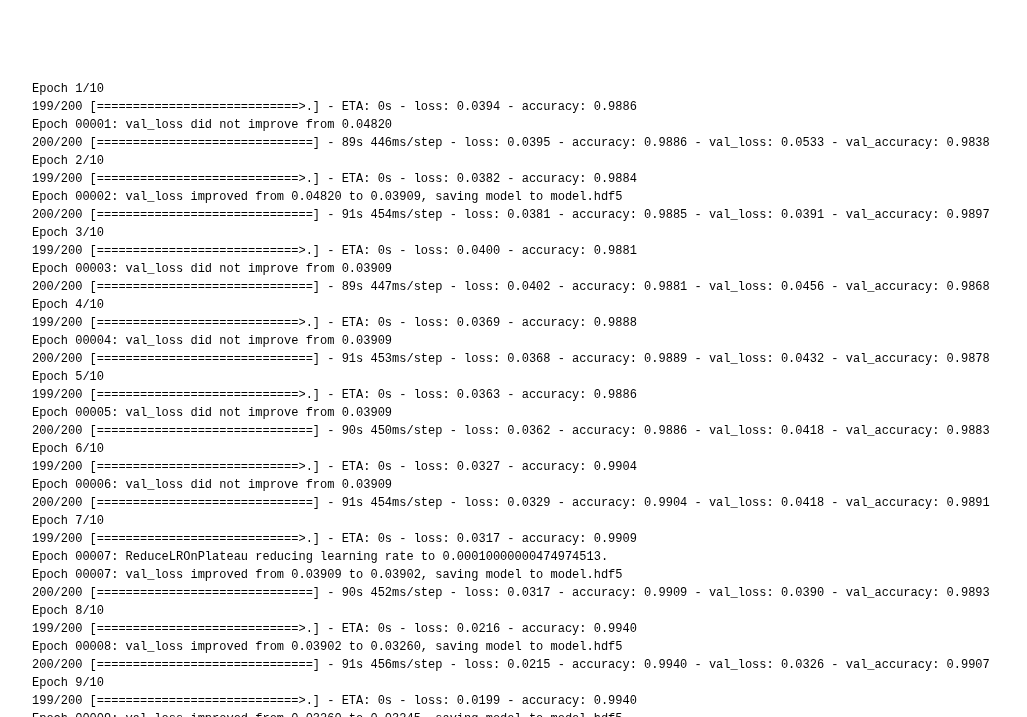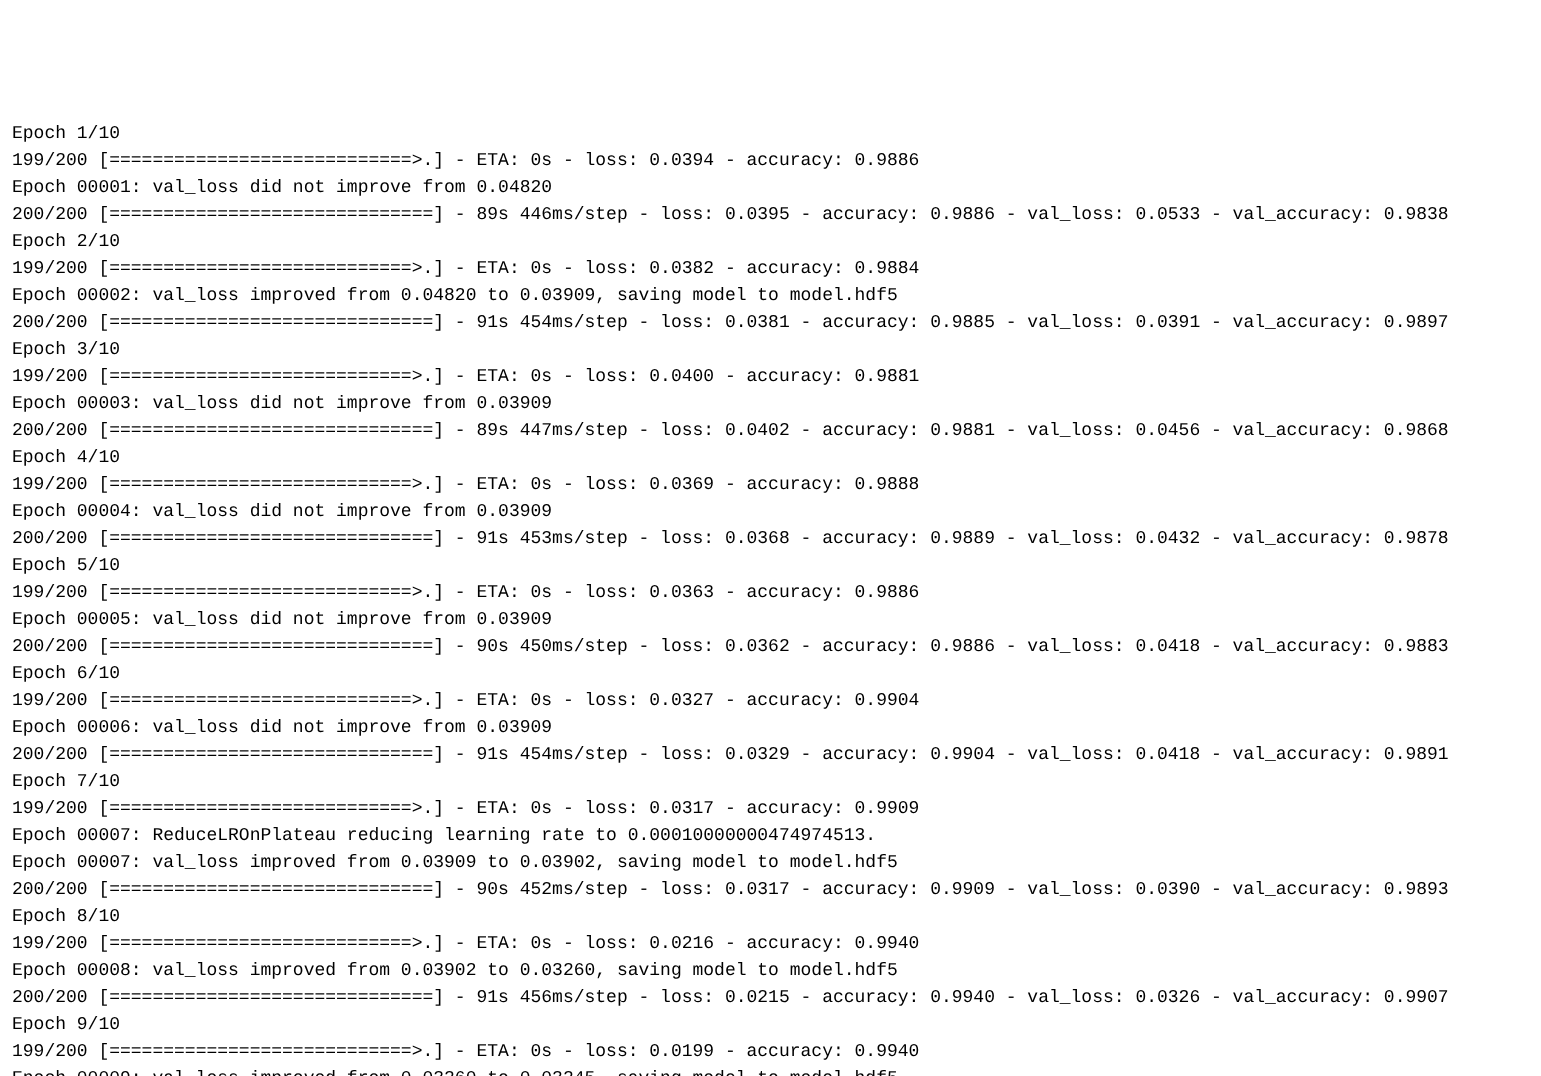--- a/index.html
+++ b/index.html
@@ -8,20 +8,21 @@
     background: #ffffff;
     font-family: "Consolas", "Courier New", monospace;
     font-size: 12px;
     line-height: 1.5;
     color: #000000;
     white-space: pre;
     position: relative;
   }
   .line {
     display: block;
+    margin-left: 24px;
   }
 </style>
 </head>
 <body>
 
 
 
 <div id="log-output"><span class="line">Epoch 1/10</span><span class="line">199/200 [============================&gt;.] - ETA: 0s - loss: 0.0394 - accuracy: 0.9886</span><span class="line">Epoch 00001: val_loss did not improve from 0.04820</span><span class="line">200/200 [==============================] - 89s 446ms/step - loss: 0.0395 - accuracy: 0.9886 - val_loss: 0.0533 - val_accuracy: 0.9838</span><span class="line">Epoch 2/10</span><span class="line">199/200 [============================&gt;.] - ETA: 0s - loss: 0.0382 - accuracy: 0.9884</span><span class="line">Epoch 00002: val_loss improved from 0.04820 to 0.03909, saving model to model.hdf5</span><span class="line">200/200 [==============================] - 91s 454ms/step - loss: 0.0381 - accuracy: 0.9885 - val_loss: 0.0391 - val_accuracy: 0.9897</span><span class="line">Epoch 3/10</span><span class="line">199/200 [============================&gt;.] - ETA: 0s - loss: 0.0400 - accuracy: 0.9881</span><span class="line">Epoch 00003: val_loss did not improve from 0.03909</span><span class="line">200/200 [==============================] - 89s 447ms/step - loss: 0.0402 - accuracy: 0.9881 - val_loss: 0.0456 - val_accuracy: 0.9868</span><span class="line">Epoch 4/10</span><span class="line">199/200 [============================&gt;.] - ETA: 0s - loss: 0.0369 - accuracy: 0.9888</span><span class="line">Epoch 00004: val_loss did not improve from 0.03909</span><span class="line">200/200 [==============================] - 91s 453ms/step - loss: 0.0368 - accuracy: 0.9889 - val_loss: 0.0432 - val_accuracy: 0.9878</span><span class="line">Epoch 5/10</span><span class="line">199/200 [============================&gt;.] - ETA: 0s - loss: 0.0363 - accuracy: 0.9886</span><span class="line">Epoch 00005: val_loss did not improve from 0.03909</span><span class="line">200/200 [==============================] - 90s 450ms/step - loss: 0.0362 - accuracy: 0.9886 - val_loss: 0.0418 - val_accuracy: 0.9883</span><span class="line">Epoch 6/10</span><span class="line">199/200 [============================&gt;.] - ETA: 0s - loss: 0.0327 - accuracy: 0.9904</span><span class="line">Epoch 00006: val_loss did not improve from 0.03909</span><span class="line">200/200 [==============================] - 91s 454ms/step - loss: 0.0329 - accuracy: 0.9904 - val_loss: 0.0418 - val_accuracy: 0.9891</span><span class="line">Epoch 7/10</span><span class="line">199/200 [============================&gt;.] - ETA: 0s - loss: 0.0317 - accuracy: 0.9909</span><span class="line">Epoch 00007: ReduceLROnPlateau reducing learning rate to 0.00010000000474974513.</span><span class="line"></span><span class="line">Epoch 00007: val_loss improved from 0.03909 to 0.03902, saving model to model.hdf5</span><span class="line">200/200 [==============================] - 90s 452ms/step - loss: 0.0317 - accuracy: 0.9909 - val_loss: 0.0390 - val_accuracy: 0.9893</span><span class="line">Epoch 8/10</span><span class="line">199/200 [============================&gt;.] - ETA: 0s - loss: 0.0216 - accuracy: 0.9940</span><span class="line">Epoch 00008: val_loss improved from 0.03902 to 0.03260, saving model to model.hdf5</span><span class="line">200/200 [==============================] - 91s 456ms/step - loss: 0.0215 - accuracy: 0.9940 - val_loss: 0.0326 - val_accuracy: 0.9907</span><span class="line">Epoch 9/10</span><span class="line">199/200 [============================&gt;.] - ETA: 0s - loss: 0.0199 - accuracy: 0.9940</span><span class="line">Epoch 00009: val_loss improved from 0.03260 to 0.03245, saving model to model.hdf5</span></div>
 
 

